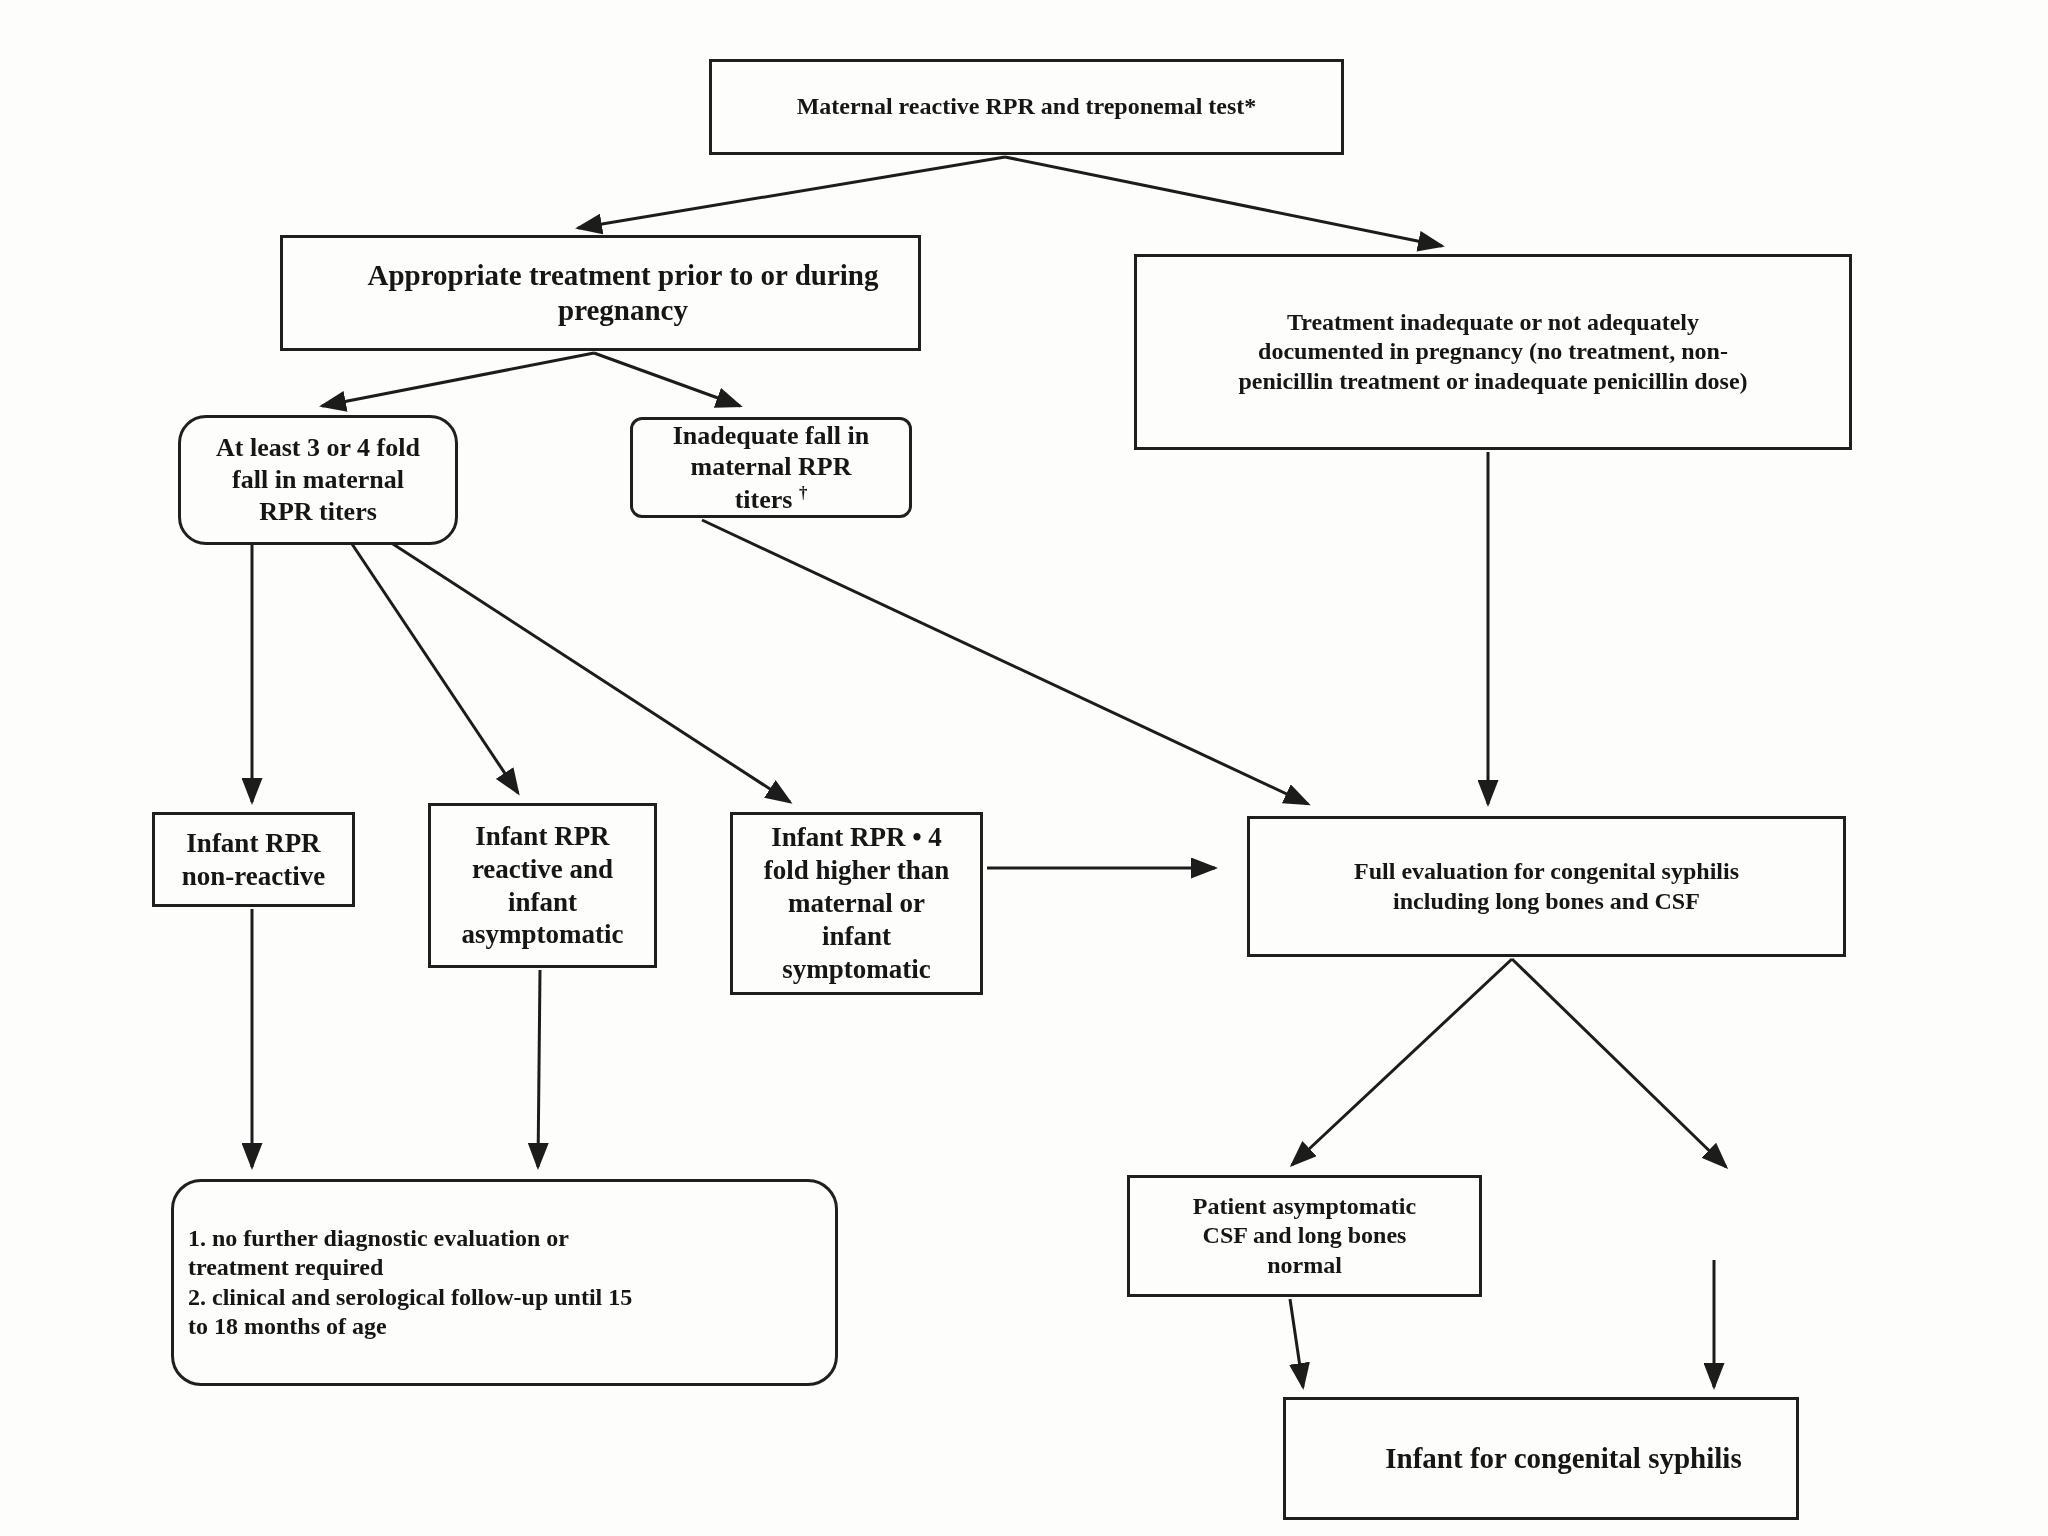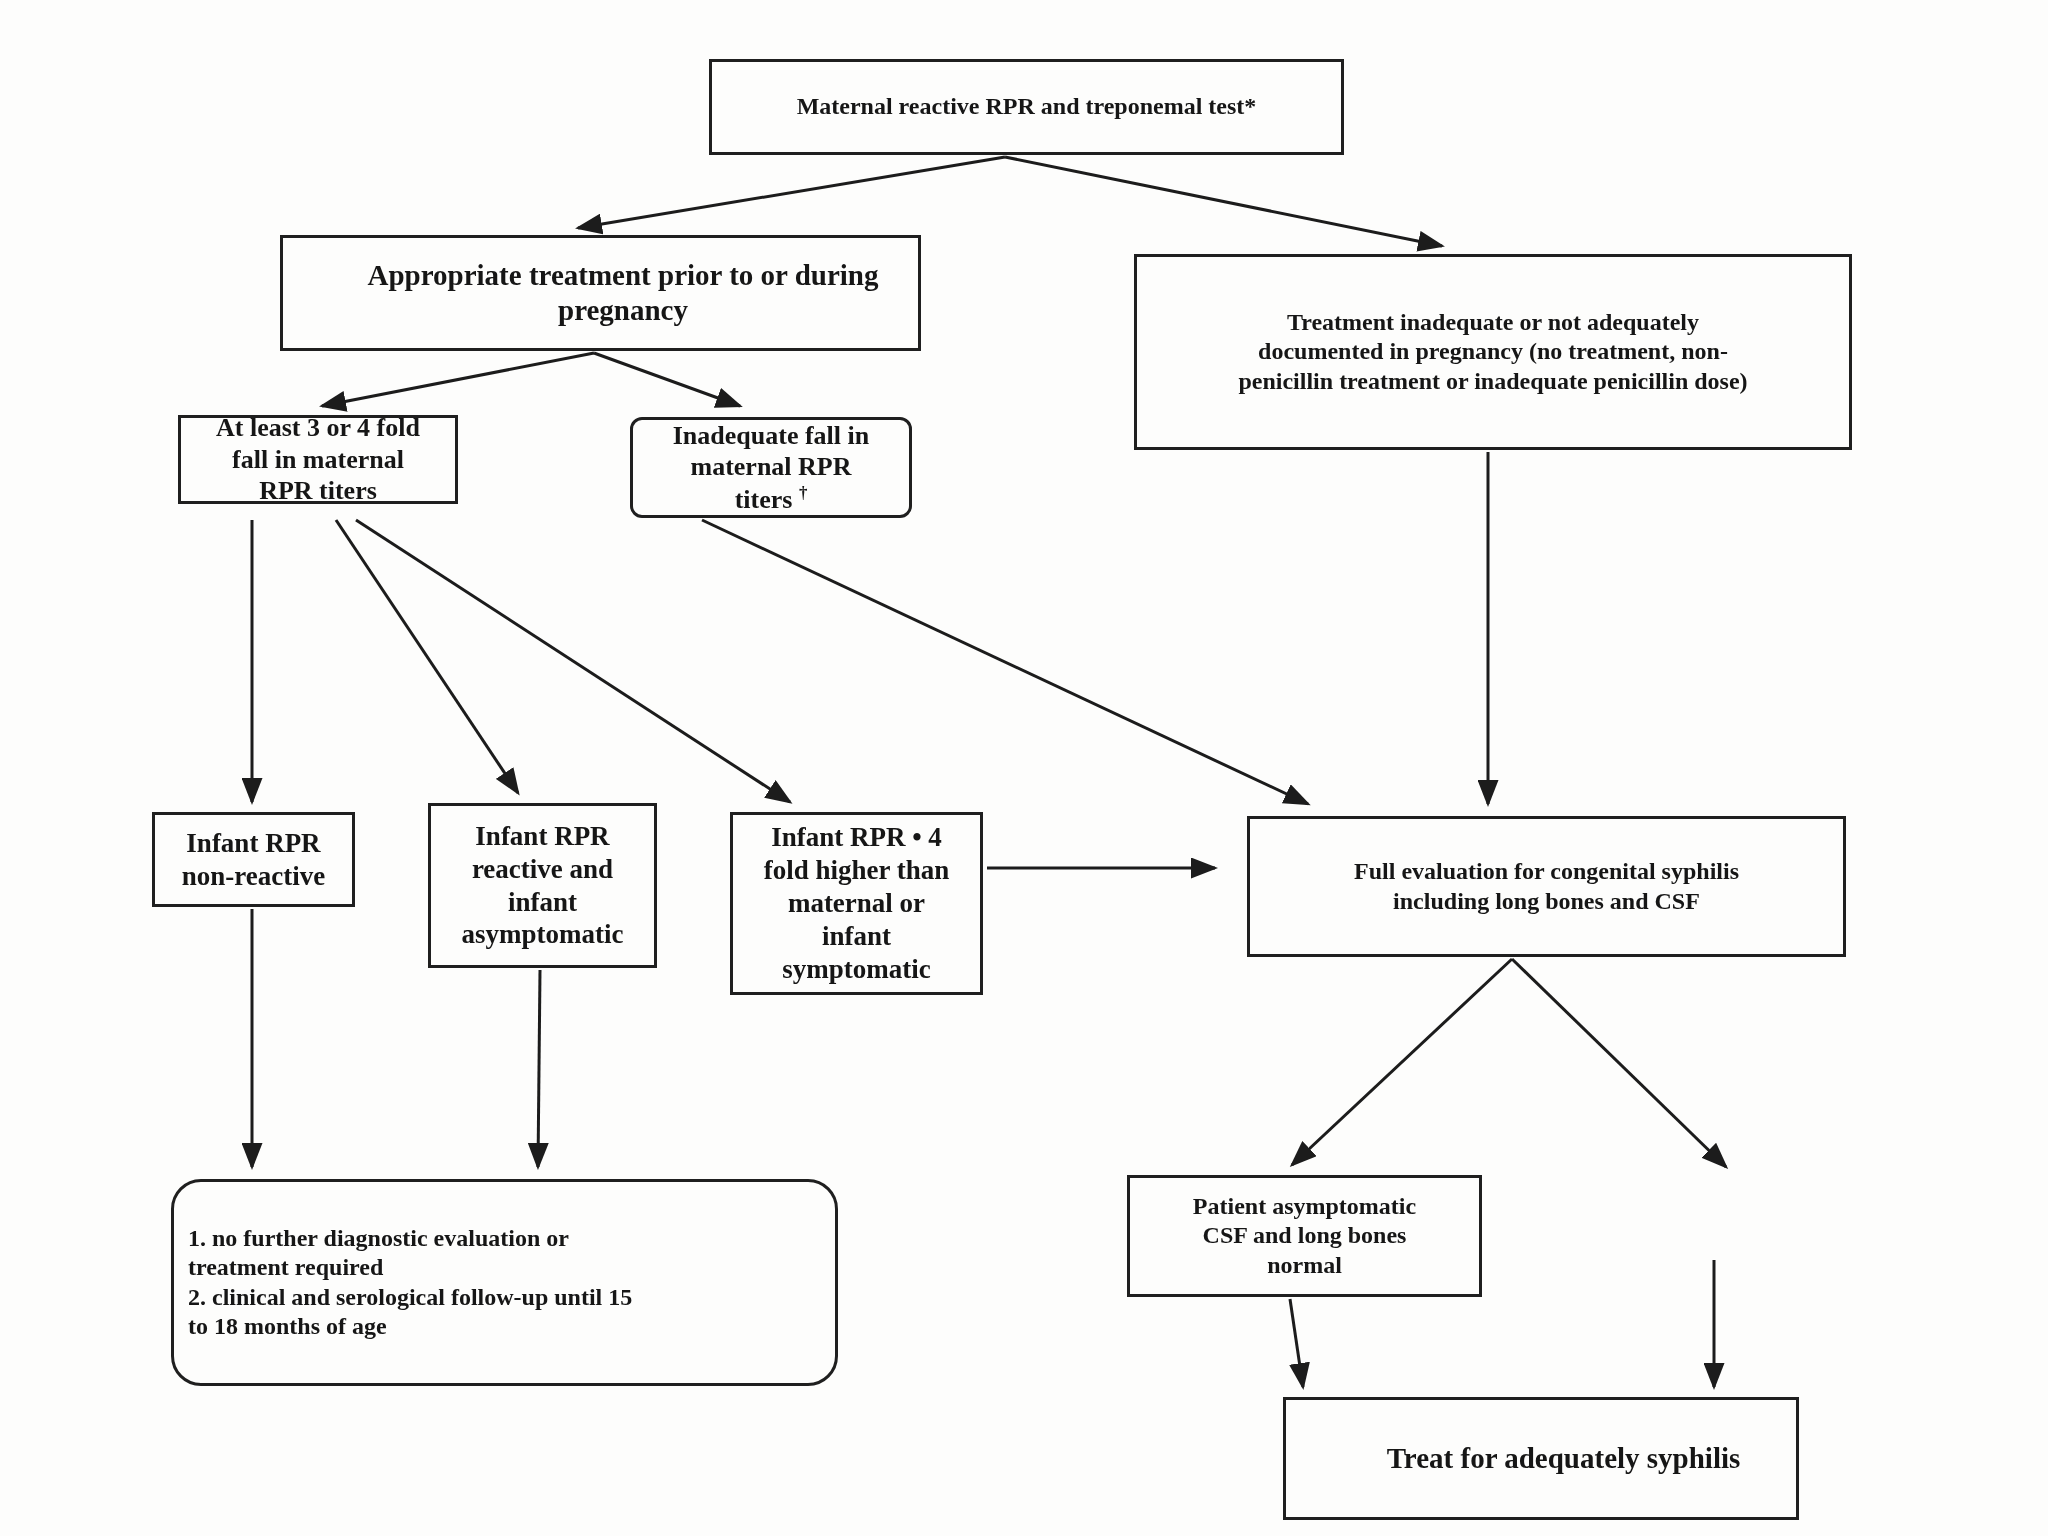--- a/index.html
+++ b/index.html
@@ -68,21 +68,21 @@
     <span class="label">Appropriate treatment prior to or during
 pregnancy</span>
   </div>
 
   <div class="node fs28" style="left:1112px;top:254px;width:718px;height:196px;">
     <span class="label">Treatment inadequate or not adequately
 documented in pregnancy (no treatment, non-
 penicillin treatment or inadequate penicillin dose)</span>
   </div>
 
-  <div class="node fs26" style="left:178px;top:415px;width:280px;height:89px;">
+  <div class="node fs26" style="left:178px;top:415px;width:280px;height:130px;border-radius:28px;">
     <span class="label">At least 3 or 4 fold
 fall in maternal
 RPR titers</span>
   </div>
 
   <div class="node fs26" style="left:630px;top:417px;width:282px;height:101px;border-radius:12px;">
     <span class="label"><span>Inadequate fall in
 maternal RPR
 titers </span><sup>†</sup></span>
   </div>
@@ -120,16 +120,16 @@
   </div>
 
   <div class="node fs28" style="left:1105px;top:1175px;width:355px;height:122px;">
     <span class="label">Patient asymptomatic
 CSF and long bones
 normal</span>
   </div>
 
 
   <div class="node fs29" style="left:1283px;top:1397px;width:516px;height:123px;">
-    <span class="label">Treat for adequately syphilis</span>
+    <span class="label">Infant for congenital syphilis</span>
   </div>
 
 </div>
 
 </body></html>

